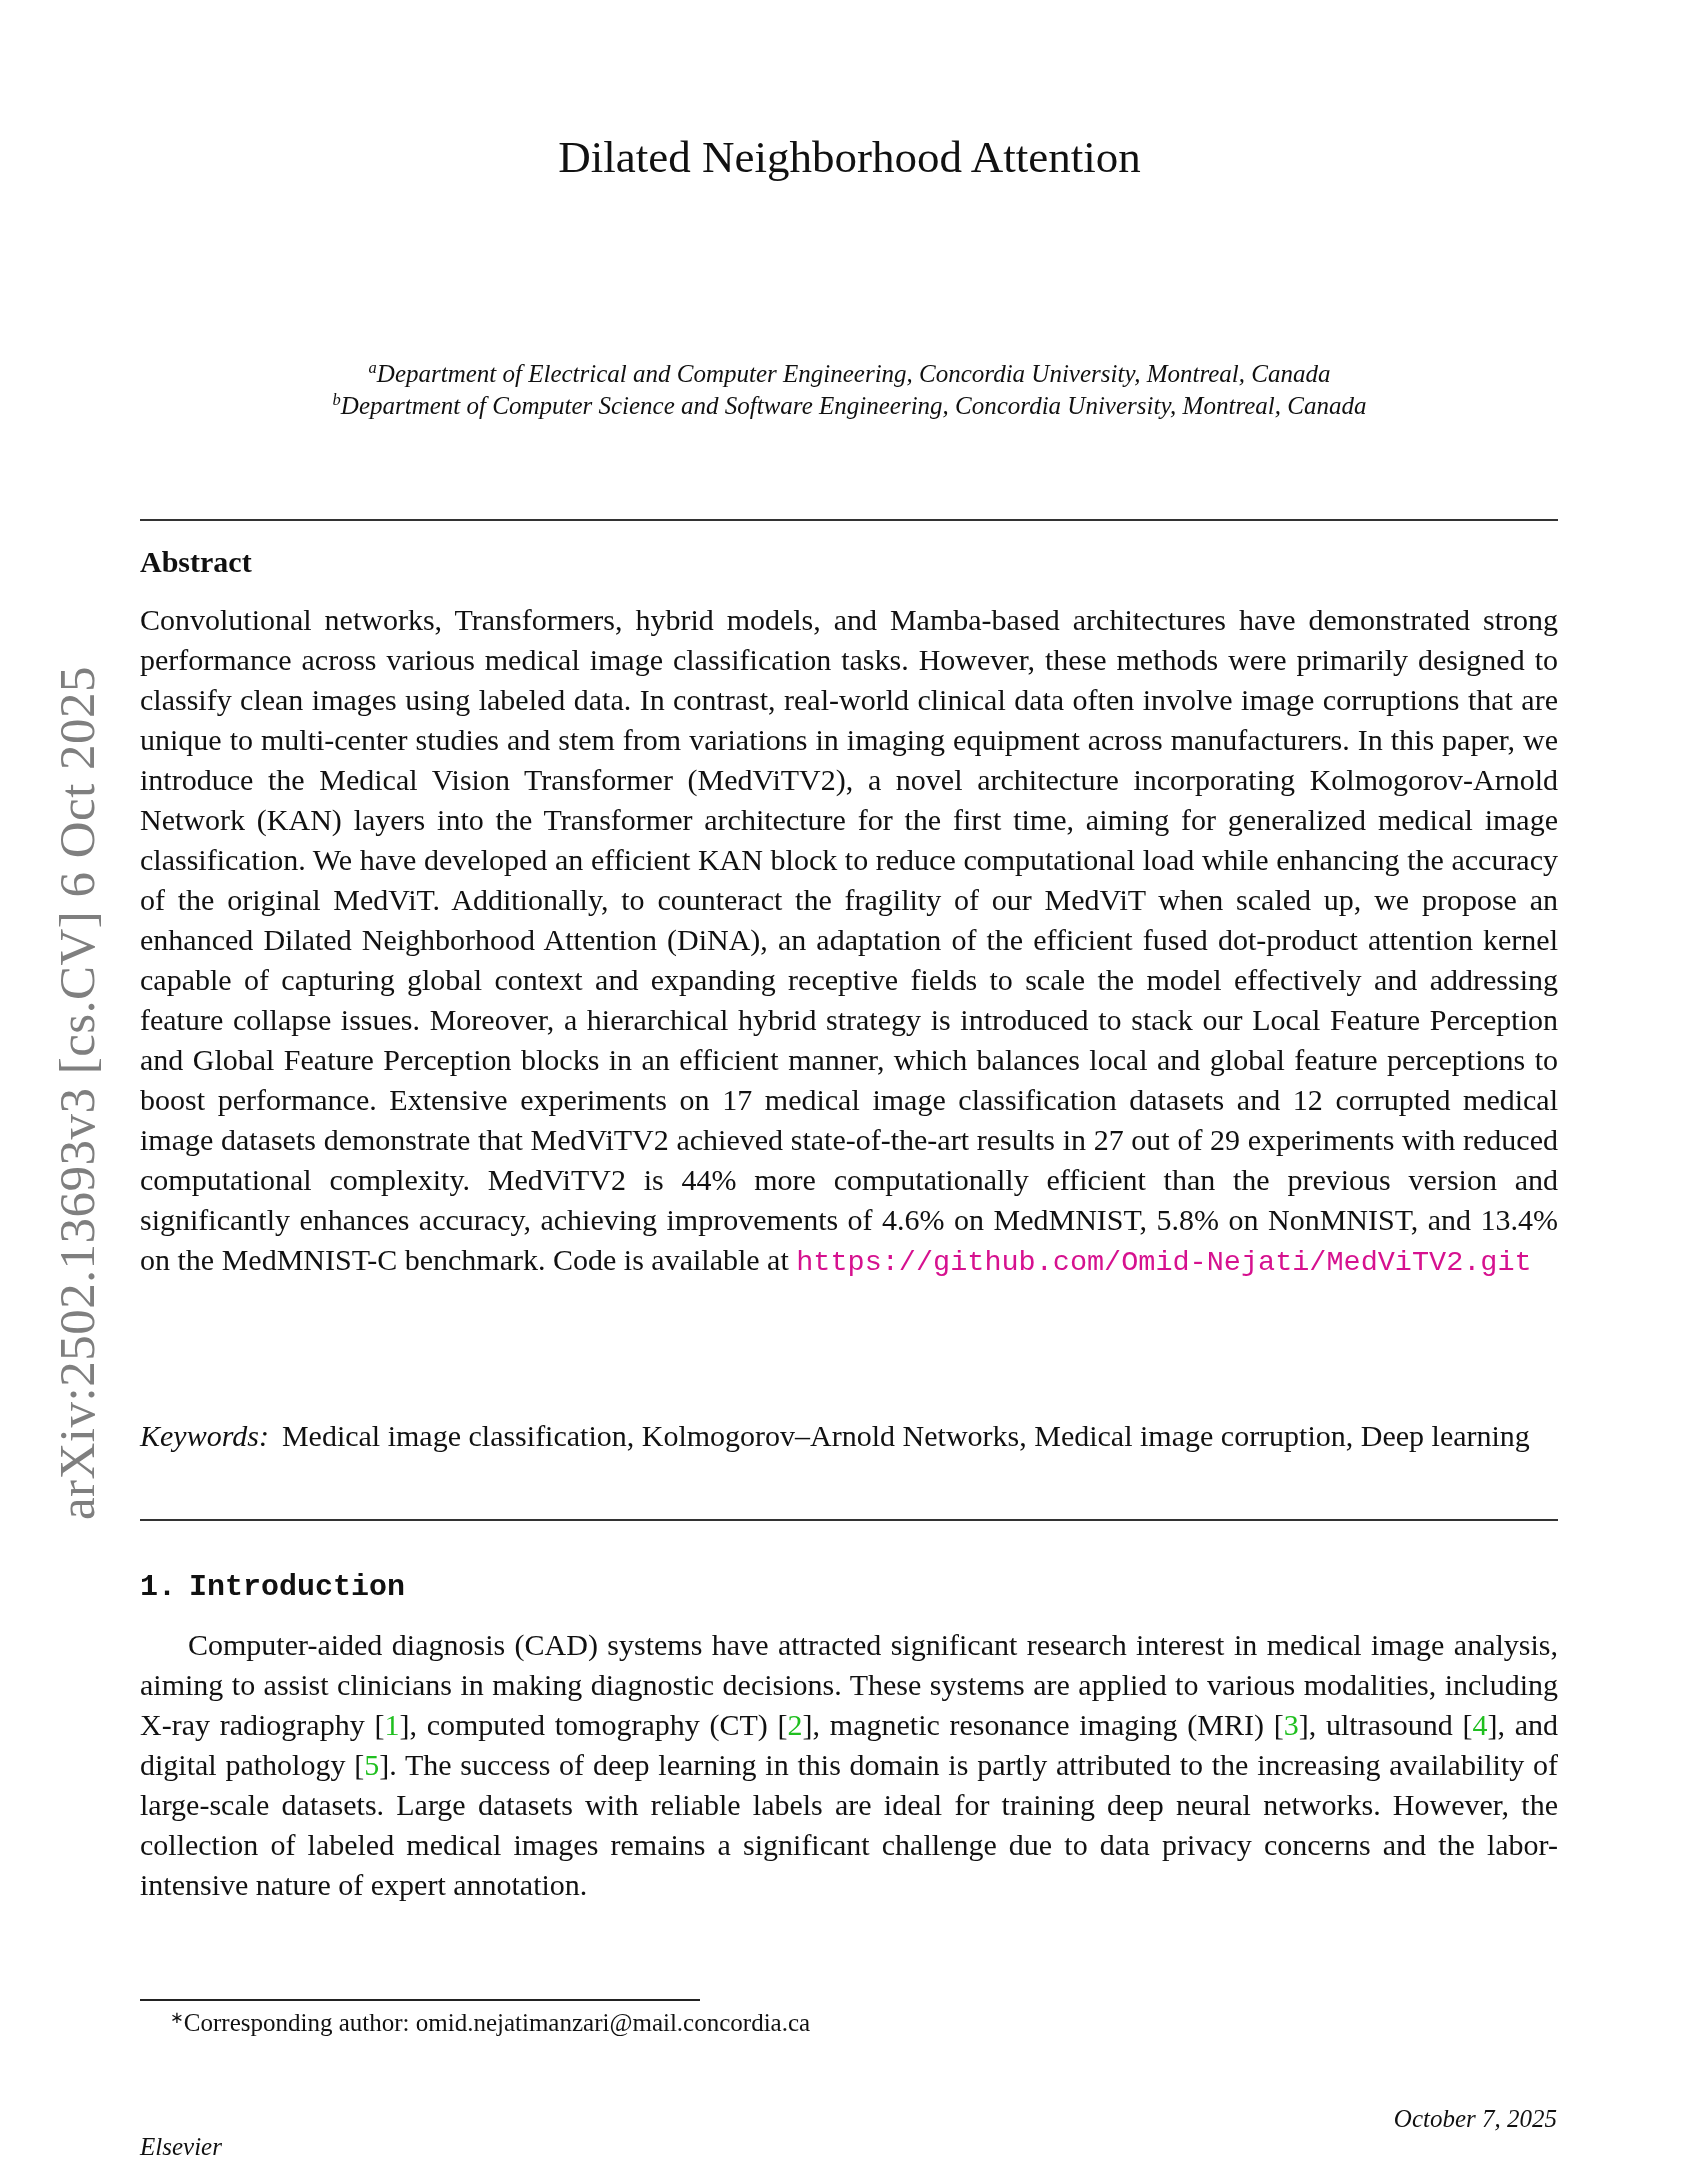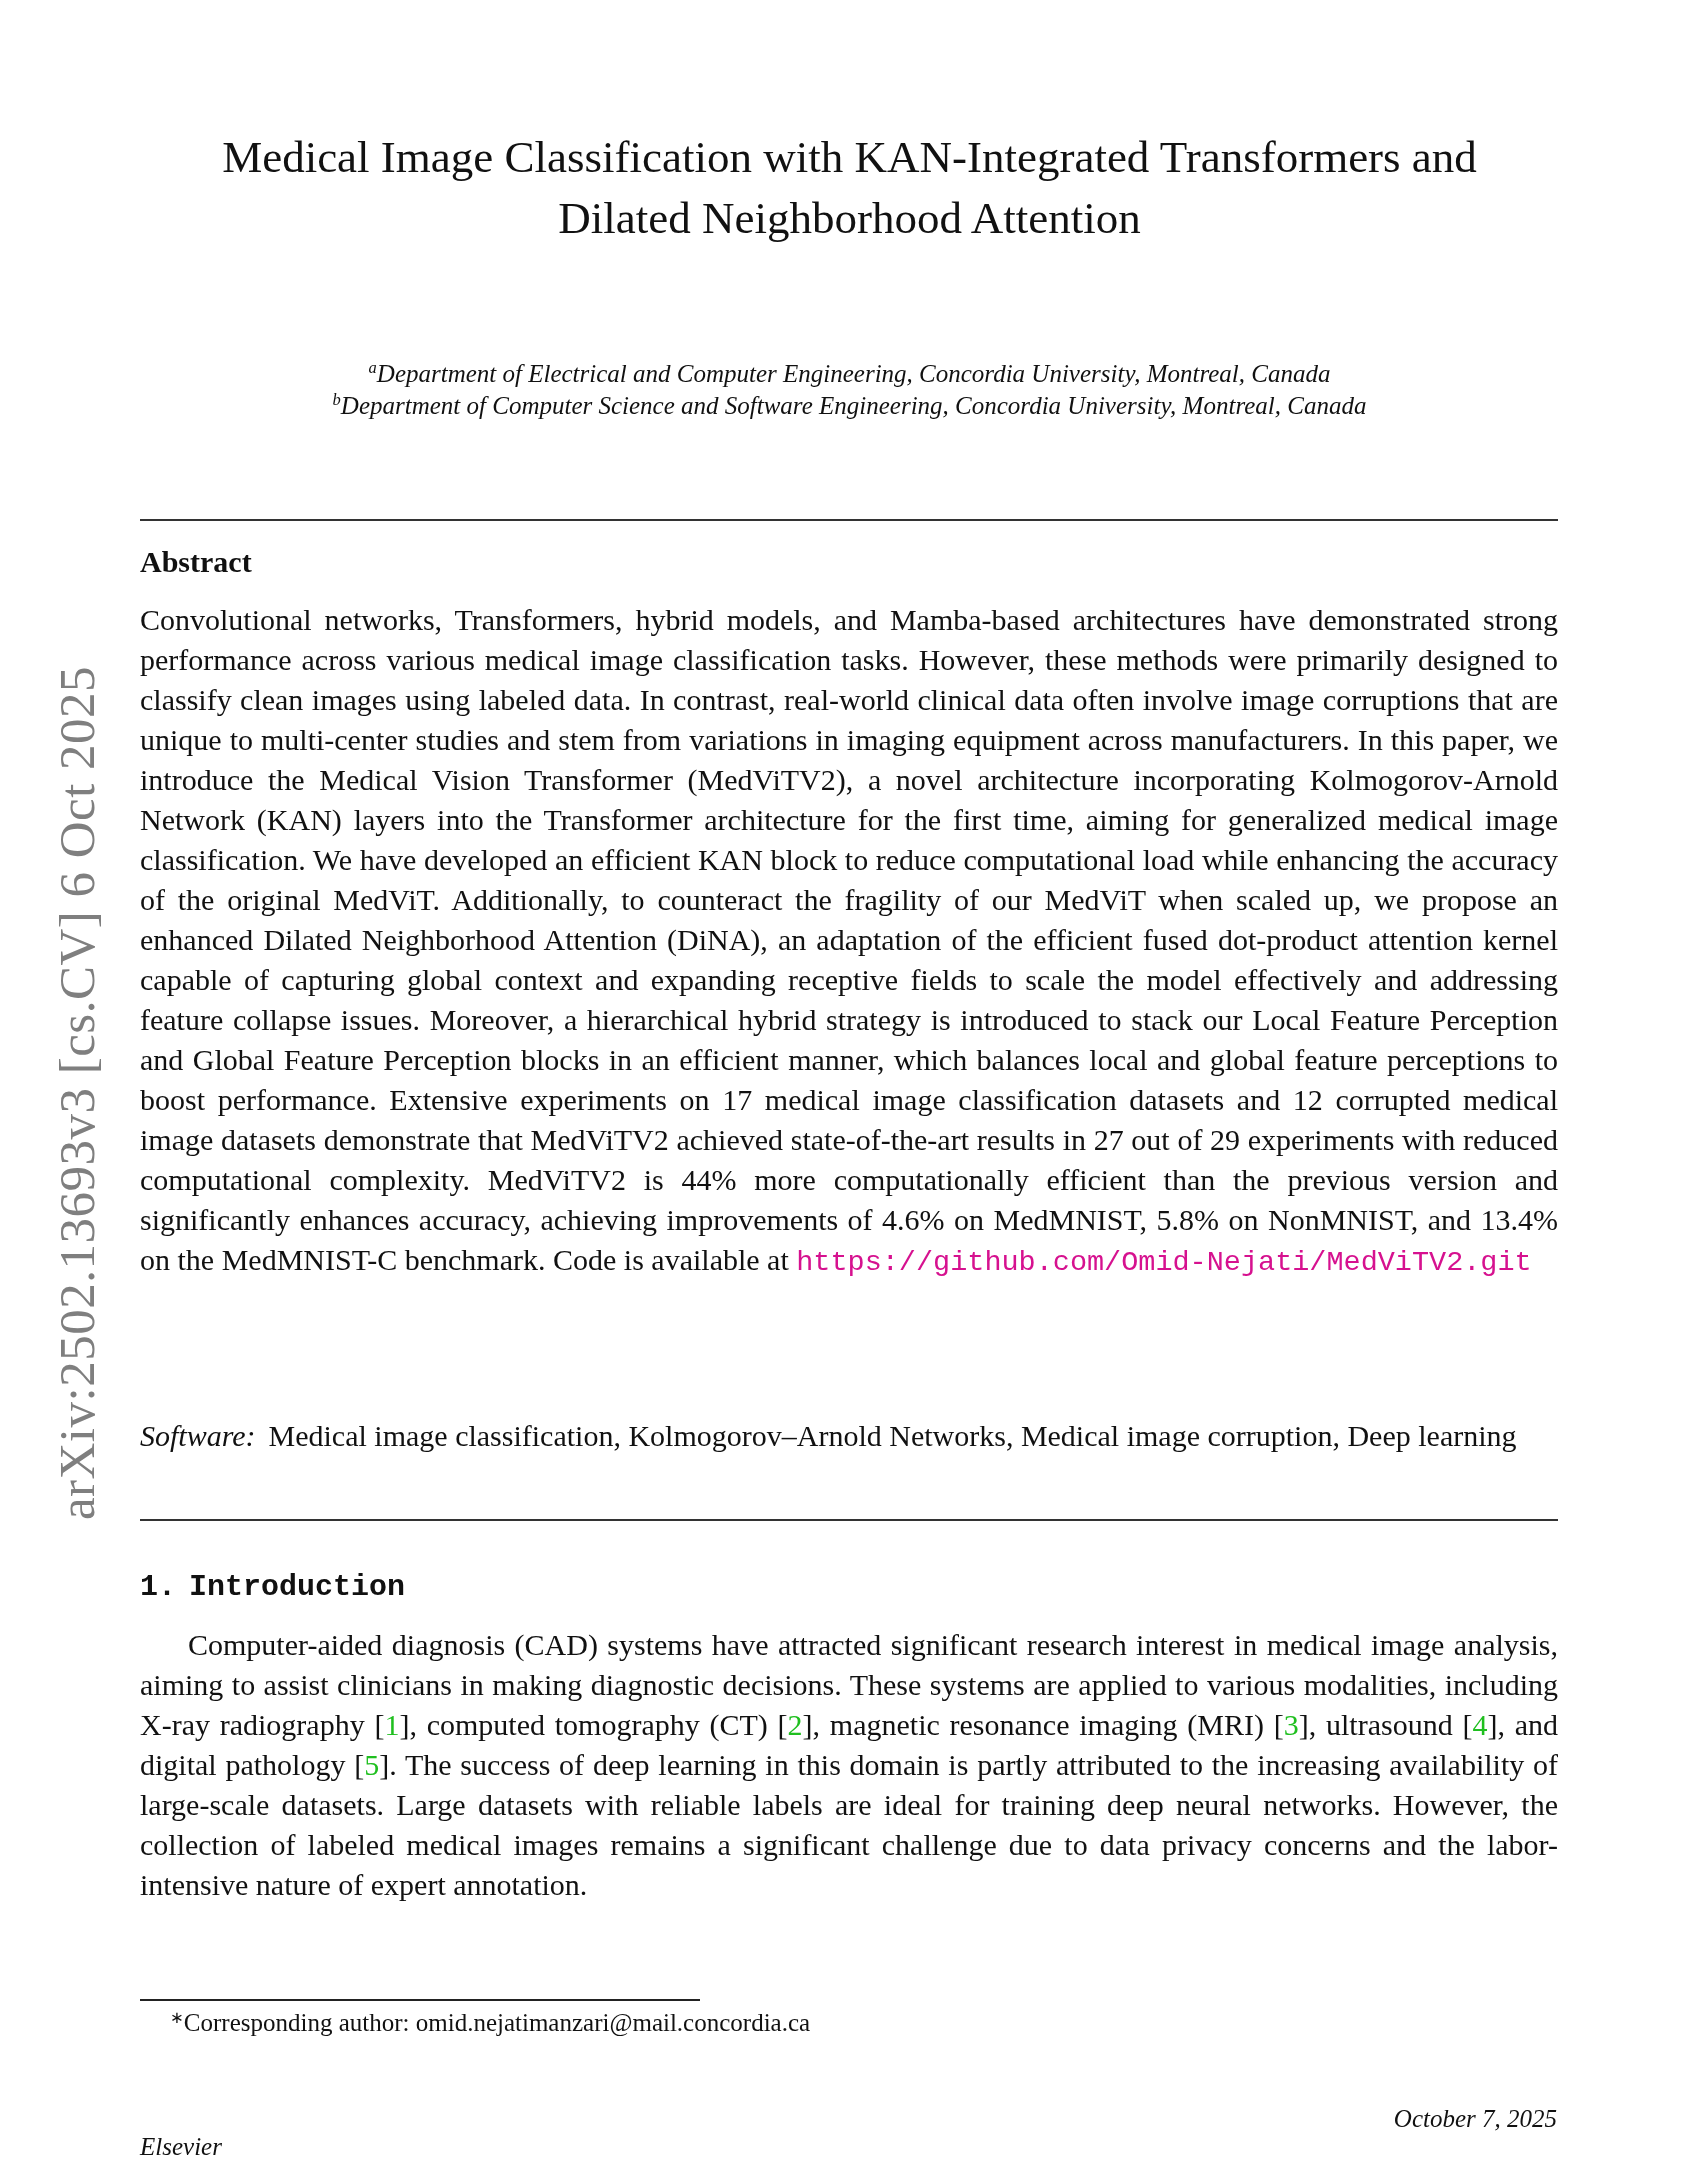--- a/index.html
+++ b/index.html
@@ -62,21 +62,20 @@
 </head>
 <body>
 
 <div class="page">
 
   <div class="arxiv-stamp">
     <span>arXiv:2502.13693v3  [cs.CV]  6 Oct 2025</span>
   </div>
 
   <div class="title">
-    <div>Medical Image Classification with KAN-Integrated Transformers and</div>
     <div>Dilated Neighborhood Attention</div>
   </div>
 
 
   <div class="affil affil-a">
     <sup>a</sup><span>Department of Electrical and Computer Engineering, Concordia University, Montreal, Canada</span>
   </div>
   <div class="affil affil-b">
     <sup>b</sup><span>Department of Computer Science and Software Engineering, Concordia University, Montreal, Canada</span>
   </div>
@@ -84,21 +83,21 @@
   <div class="rule rule-top"></div>
 
   <div class="abstract-heading">Abstract</div>
 
   <div class="body-text abstract-text">
     <span>Convolutional networks, Transformers, hybrid models, and Mamba-based architectures have demonstrated strong performance across various medical image classification tasks. However, these methods were primarily designed to classify clean images using labeled data. In contrast, real-world clinical data often involve image corruptions that are unique to multi-center studies and stem from variations in imaging equipment across manufacturers. In this paper, we introduce the Medical Vision Transformer (MedViTV2), a novel architecture incorporating Kolmogorov-Arnold Network (KAN) layers into the Transformer architecture for the first time, aiming for generalized medical image classification. We have developed an efficient KAN block to reduce computational load while enhancing the accuracy of the original MedViT. Additionally, to counteract the fragility of our MedViT when scaled up, we propose an enhanced Dilated Neighborhood Attention (DiNA), an adaptation of the efficient fused dot-product attention kernel capable of capturing global context and expanding receptive fields to scale the model effectively and addressing feature collapse issues. Moreover, a hierarchical hybrid strategy is introduced to stack our Local Feature Perception and Global Feature Perception blocks in an efficient manner, which balances local and global feature perceptions to boost performance. Extensive experiments on 17 medical image classification datasets and 12 corrupted medical image datasets demonstrate that MedViTV2 achieved state-of-the-art results in 27 out of 29 experiments with reduced computational complexity. MedViTV2 is 44% more computationally efficient than the previous version and significantly enhances accuracy, achieving improvements of 4.6% on MedMNIST, 5.8% on NonMNIST, and 13.4% on the MedMNIST-C benchmark. Code is available at</span>
     <a class="url">https://github.com/Omid-Nejati/MedViTV2.git</a>
   </div>
 
   <div class="keywords">
-    <span class="kw-label">Software:</span><span>Medical image classification, Kolmogorov–Arnold Networks, Medical image corruption, Deep learning</span>
+    <span class="kw-label">Keywords:</span><span>Medical image classification, Kolmogorov–Arnold Networks, Medical image corruption, Deep learning</span>
   </div>
 
   <div class="rule rule-bottom"></div>
 
   <div class="section-heading">
     <span class="num">1.</span><span>Introduction</span>
   </div>
 
   <div class="body-text intro-text">
     <span>Computer-aided diagnosis (CAD) systems have attracted significant research interest in medical image analysis, aiming to assist clinicians in making diagnostic decisions. These systems are applied to various modalities, including X-ray radiography [</span><a class="cite">1</a><span>], computed tomography (CT) [</span><a class="cite">2</a><span>], magnetic resonance imaging (MRI) [</span><a class="cite">3</a><span>], ultrasound [</span><a class="cite">4</a><span>], and digital pathology [</span><a class="cite">5</a><span>]. The success of deep learning in this domain is partly attributed to the increasing availability of large-scale datasets. Large datasets with reliable labels are ideal for training deep neural networks. However, the collection of labeled medical images remains a significant challenge due to data privacy concerns and the labor-intensive nature of expert annotation.</span>

